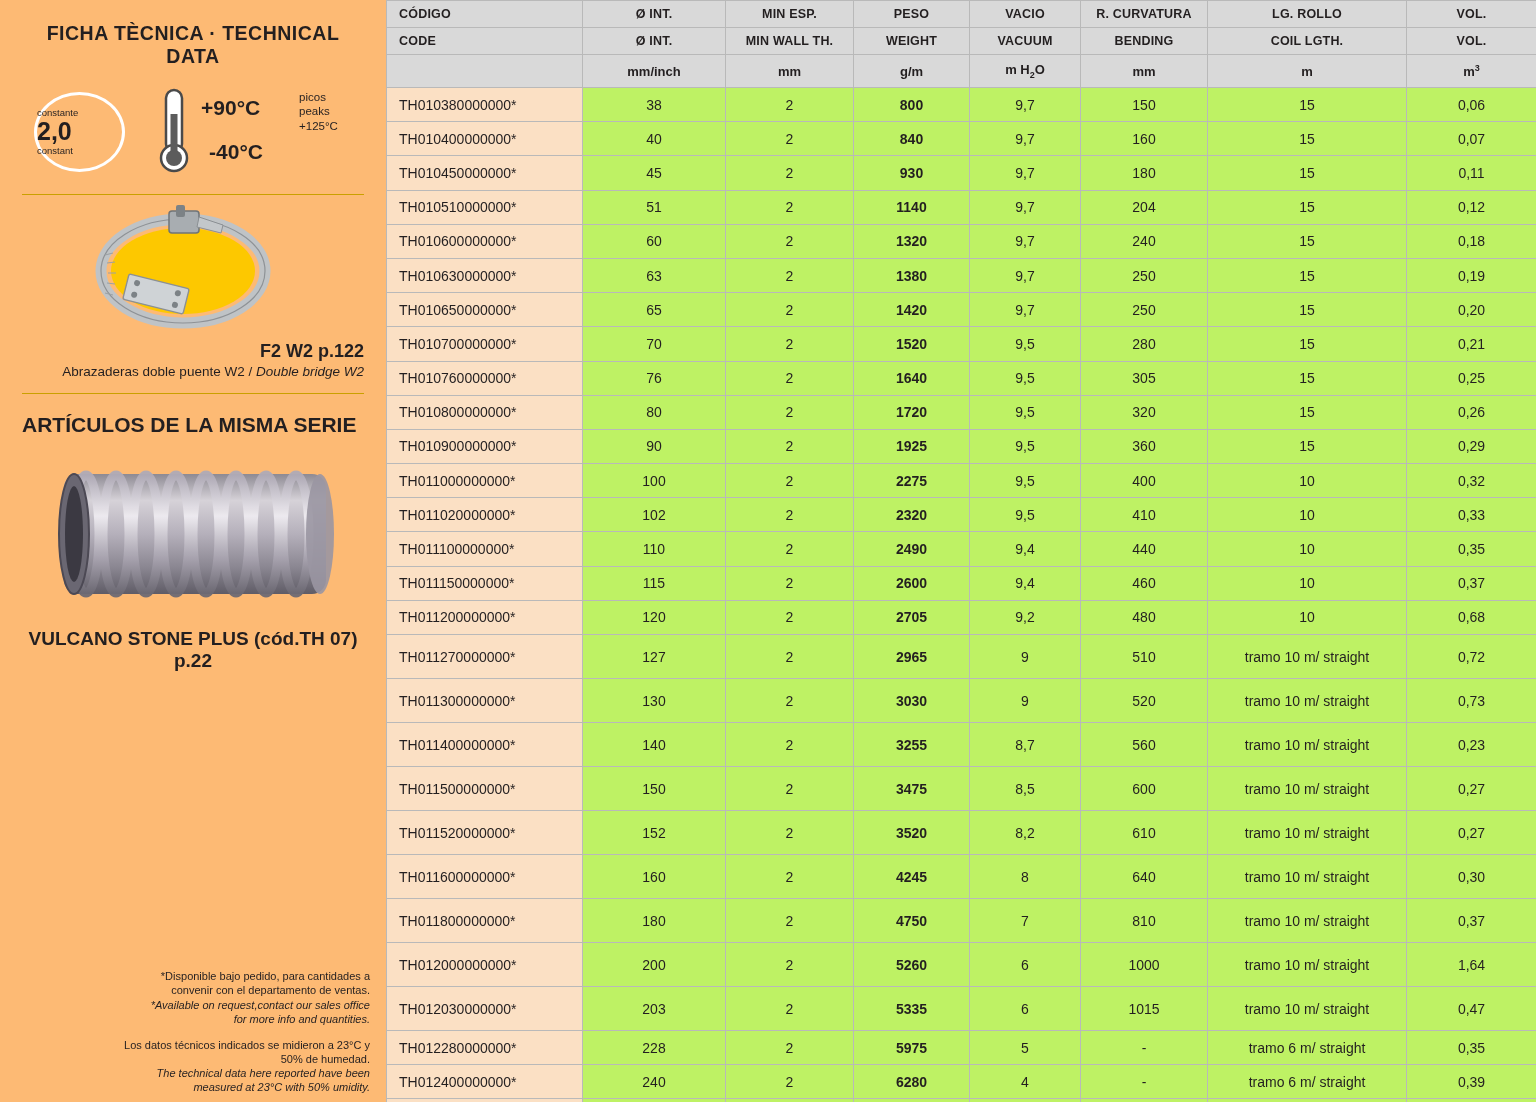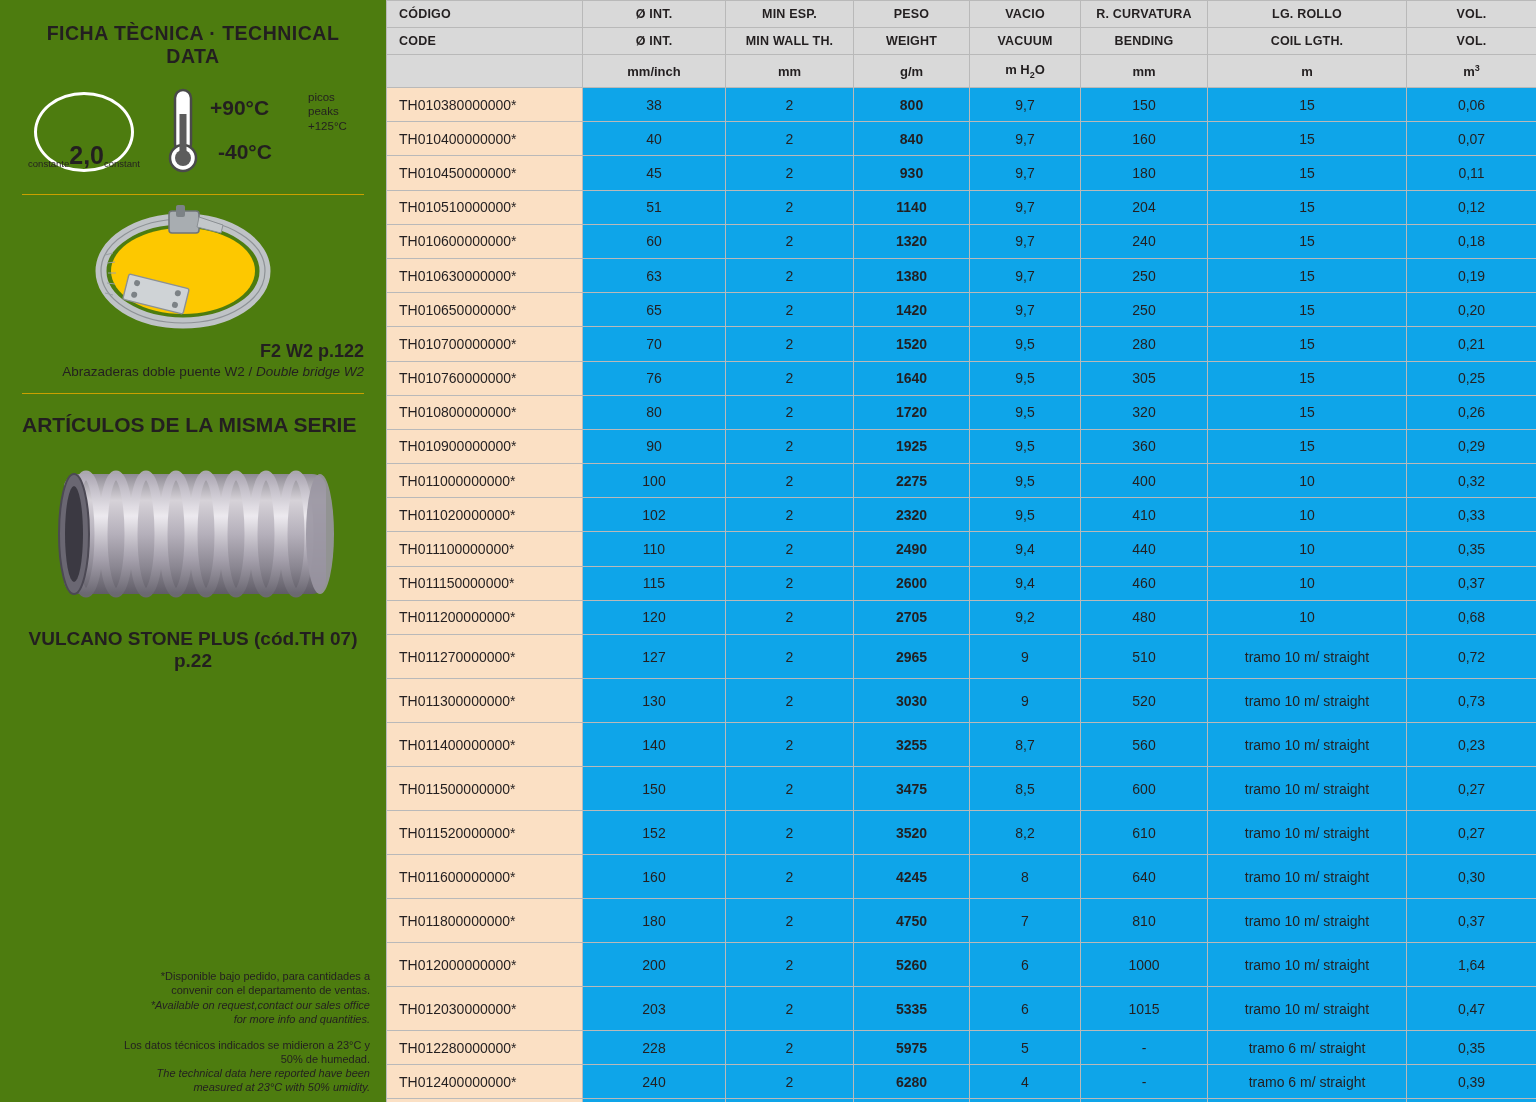--- a/index.html
+++ b/index.html
@@ -17,21 +17,21 @@
   .page {
     position: relative;
     width: 1536px;
     height: 1102px;
     display: flex;
     background: #ffffff;
   }
   
   .left-panel {
     width: 386px;
-    background: #4d7c0f;
+    background: #fdba74;
     position: relative;
     box-sizing: border-box;
     padding: 0;
   }
   .left-inner {
     position: relative;
     width: 100%;
     height: 100%;
     padding: 0 22px;
     box-sizing: border-box;
@@ -51,22 +51,22 @@
     align-items: center;
     margin-top: 16px;
     height: 96px;
   }
   .constant-badge {
     width: 94px;
     height: 74px;
     border: 3px solid #ffffff;
     border-radius: 50%;
     display: flex;
-    flex-direction: row;
-    align-items: flex-end;
+    flex-direction: column;
+    align-items: flex-start;
     justify-content: center;
     margin-left: 12px;
     background: transparent;
   }
   .constant-badge .small {
     font-size: 9.5px;
     color: #231f20;
     line-height: 1.1;
   }
   .constant-badge .big {
@@ -170,21 +170,21 @@
     text-align: right;
   }
   .footnotes p { margin: 0 0 12px 0; }
   .footnotes p:last-child { margin-bottom: 0; }
   .footnotes .ital { font-style: italic; }
   .indent { padding-left: 10px; display: block; }
 
   
   .table-wrap {
     flex: 1;
-    background: #0ea5e9;
+    background: #bef264;
     padding: 0;
   }
   table.spec {
     border-collapse: collapse;
     width: 1150px;
     table-layout: fixed;
     font-size: 13.5px;
   }
   table.spec col.c0 { width: 196px; }
   table.spec col.c1 { width: 143px; }

